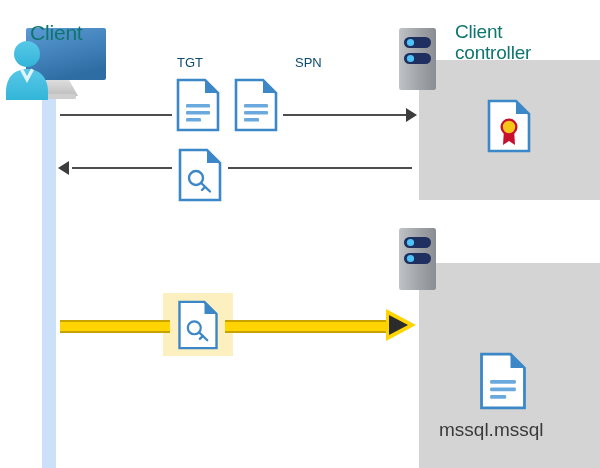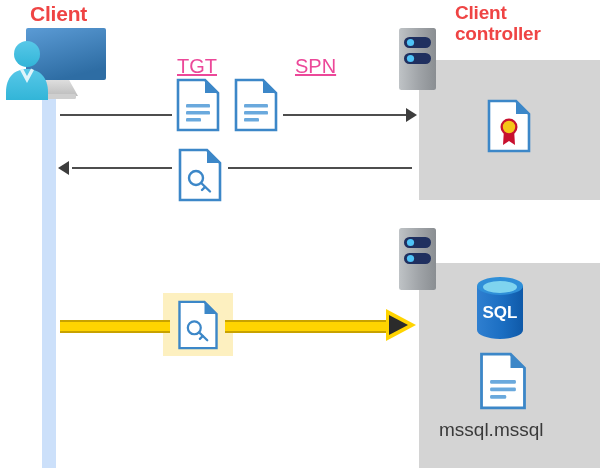--- a/index.html
+++ b/index.html
@@ -7,27 +7,28 @@
     width:600px;height:468px;
     font-family:"Liberation Sans","DejaVu Sans",sans-serif;
     position:relative;overflow:hidden;
     -webkit-font-smoothing:antialiased;
   }
   .stage{position:absolute;inset:0;width:600px;height:468px;}
   .abs{position:absolute;}
 
   
   .title-bold{
-    font-weight:bold;color:#ef4444;line-height:1.12;
+    font-weight:normal;color:#0f766e;line-height:1.12;
     letter-spacing:-0.2px;
+    margin-top:19px;
   }
   #client-title{left:30px;top:2px;font-size:21px;}
   #dc-title{left:455px;top:2px;font-size:19px;width:140px;}
   #linux-title{left:452px;top:226px;font-size:19px;}
-  .doc-label{font-size:20px;color:#ec4899;text-decoration:underline;}
+  .doc-label{font-size:13px;color:#0c4a6e;}
   #tgt-label{left:177px;top:55px;}
   #spn-label{left:252px;top:55px;margin-left:43px;}
   #keytab-label{left:439px;top:419px;font-size:19px;color:#3a3a3a;}
 
   
   .gray-panel{background:#d4d4d4;}
   #dc-panel{left:419px;top:60px;width:181px;height:140px;}
   #linux-panel{left:419px;top:263px;width:181px;height:205px;}
 
   
@@ -152,35 +153,20 @@
   <div class="abs rack" id="linux-rack">
     <svg width="37" height="62" viewBox="0 0 37 62">
       <rect x="0" y="0" width="37" height="62" rx="2.5" fill="url(#rackGrad1)"></rect>
       <rect x="5" y="9" width="27" height="11" rx="5.5" fill="#1f2f5f"></rect>
       <circle cx="11.5" cy="14.5" r="3.6" fill="#4fc3f7"></circle>
       <rect x="5" y="25" width="27" height="11" rx="5.5" fill="#1f2f5f"></rect>
       <circle cx="11.5" cy="30.5" r="3.6" fill="#4fc3f7"></circle>
     </svg>
   </div>
 
-  <div class="abs" id="sql-icon">
-    <svg width="52" height="64" viewBox="0 0 52 64">
-      <defs>
-        <linearGradient id="sqlBody" x1="0" y1="0" x2="1" y2="0">
-          <stop offset="0%" stop-color="#2f7fd0"></stop>
-          <stop offset="55%" stop-color="#1b6ec2"></stop>
-          <stop offset="100%" stop-color="#0f59a8"></stop>
-        </linearGradient>
-      </defs>
-      <path d="M3 10 h46 v44 a23 9 0 0 1 -46 0 z" fill="url(#sqlBody)"></path>
-      <ellipse cx="26" cy="10" rx="23" ry="9" fill="#2f8fd8"></ellipse>
-      <ellipse cx="26" cy="11" rx="17" ry="6" fill="#7fd4ef"></ellipse>
-      <text x="26" y="42" font-family="Liberation Sans, sans-serif" font-size="17" font-weight="bold" fill="#ffffff" text-anchor="middle">SQL</text>
-    </svg>
-  </div>
 
   <div class="abs docicon" id="keytab-icon">
     <svg width="50" height="58" viewBox="0 0 44 54">
       <path d="M2 2 h27 l13 13 v37 h-40 z" fill="#ffffff" stroke="#3c87c8" stroke-width="2.6"></path>
       <path d="M29 2 l13 13 h-13 z" fill="#3c87c8"></path>
       <rect x="10" y="26" width="24" height="3.6" rx="1.2" fill="#6aa9dd"></rect>
       <rect x="10" y="33" width="24" height="3.6" rx="1.2" fill="#6aa9dd"></rect>
       <rect x="10" y="40" width="15" height="3.6" rx="1.2" fill="#6aa9dd"></rect>
     </svg>
   </div>

